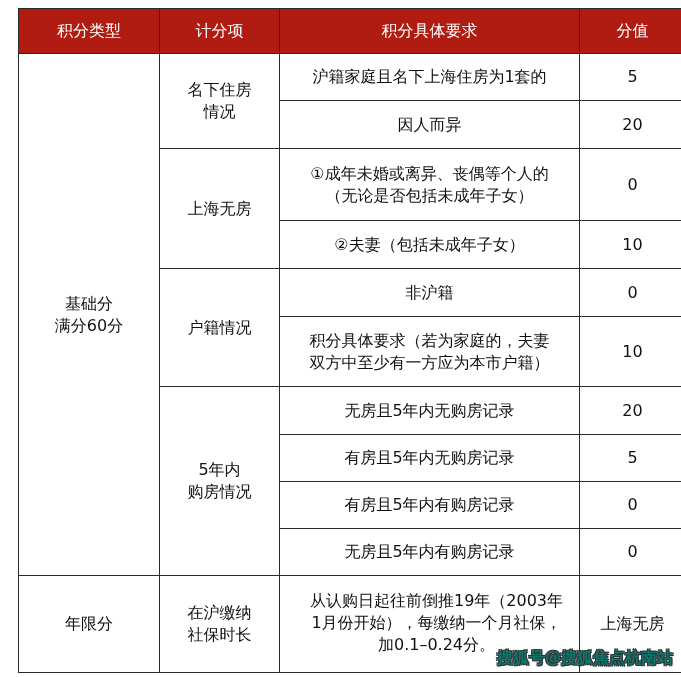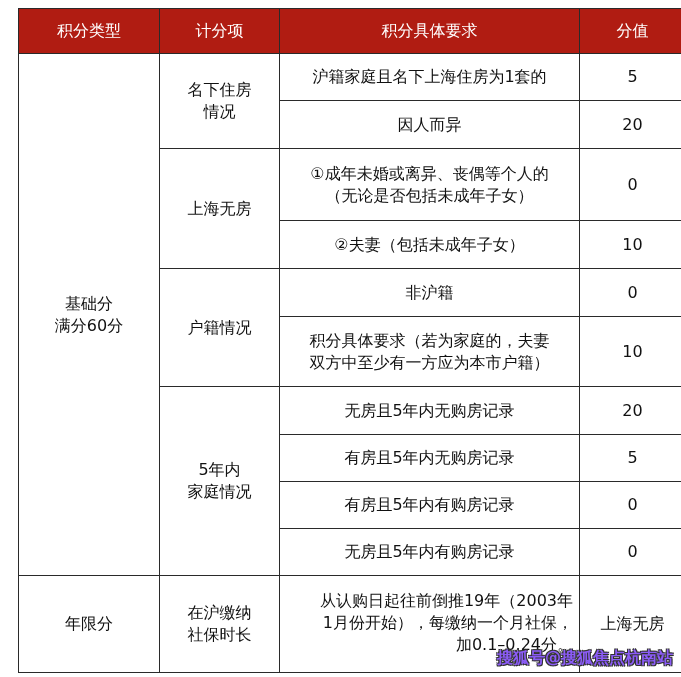--- a/index.html
+++ b/index.html
@@ -13,21 +13,21 @@
     table.points th, table.points td {
       border: 1px solid #2a2a2a; text-align: center; vertical-align: middle;
       padding: 0 6px; line-height: 22px;
     }
     table.points thead th {
       background: #b01c12; color: #ffffff; font-weight: normal; height: 44px;
       font-size: 16px;
     }
     col.c1 { width: 141px; } col.c2 { width: 120px; } col.c3 { width: 300px; } col.c4 { width: 106px; }
     .watermark {
-      position: absolute; left: 497px; top: 648px; font-size: 16px; color: #8b5cf6;
+      position: absolute; left: 497px; top: 648px; font-size: 16px; color: #0f766e;
       font-weight: bold; letter-spacing: 0px;
       text-shadow: -1px -1px 0 #333, 1px -1px 0 #333, -1px 1px 0 #333, 1px 1px 0 #333;
       white-space: nowrap;
     }
     .ml { display: block; }
   </style>
 </head>
 <body>
 
 <table class="points">
@@ -90,21 +90,21 @@
       <td>
         <span class="ml">积分具体要求（若为家庭的，夫妻</span>
         <span class="ml">双方中至少有一方应为本市户籍）</span>
       </td>
       <td>10</td>
     </tr>
 
     <tr style="height:48px">
       <td rowspan="4">
         <span class="ml">5年内</span>
-        <span class="ml">家庭情况</span>
+        <span class="ml">购房情况</span>
       </td>
       <td>无房且5年内无购房记录</td>
       <td>20</td>
     </tr>
     <tr style="height:47px">
       <td>有房且5年内无购房记录</td>
       <td>5</td>
     </tr>
     <tr style="height:47px">
       <td>有房且5年内有购房记录</td>
@@ -116,21 +116,21 @@
     </tr>
 
     <tr style="height:97px">
       <td>
         <span class="ml">年限分</span>
       </td>
       <td>
         <span class="ml">在沪缴纳</span>
         <span class="ml">社保时长</span>
       </td>
-      <td style="text-align:right; padding-left:20px; vertical-align:top; padding-top:14px;">
+      <td style="text-align:center; padding-left:20px; vertical-align:top; padding-top:14px;">
         <span class="ml">从认购日起往前倒推19年（2003年</span>
         <span class="ml">1月份开始），每缴纳一个月社保，</span>
         <span class="ml">加0.1–0.24分。</span>
       </td>
       <td>上海无房</td>
     </tr>
   </tbody>
 </table>
 
 <div class="watermark">搜狐号@搜狐焦点杭南站</div>

